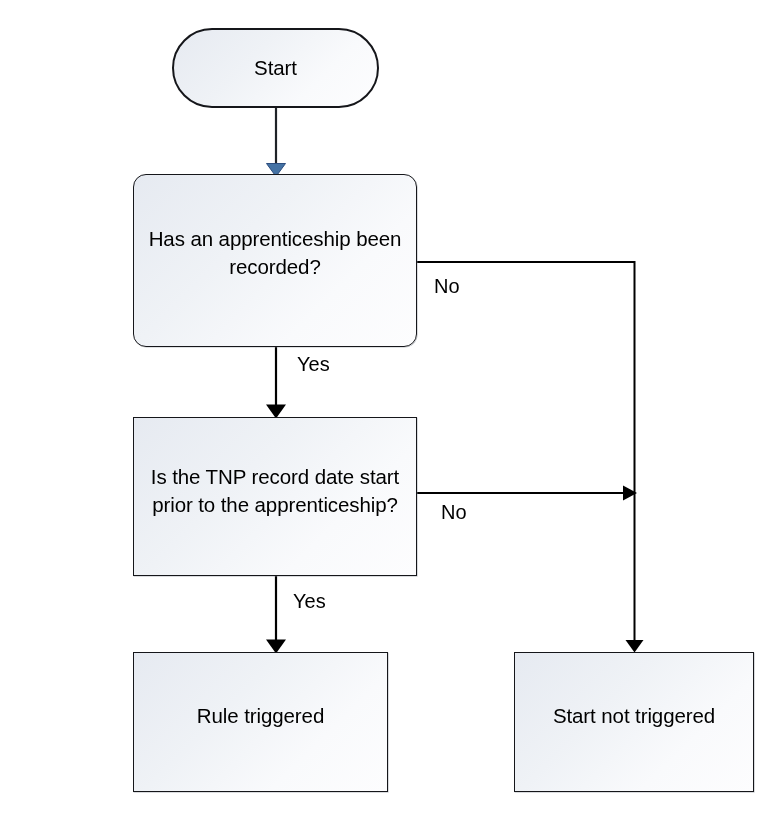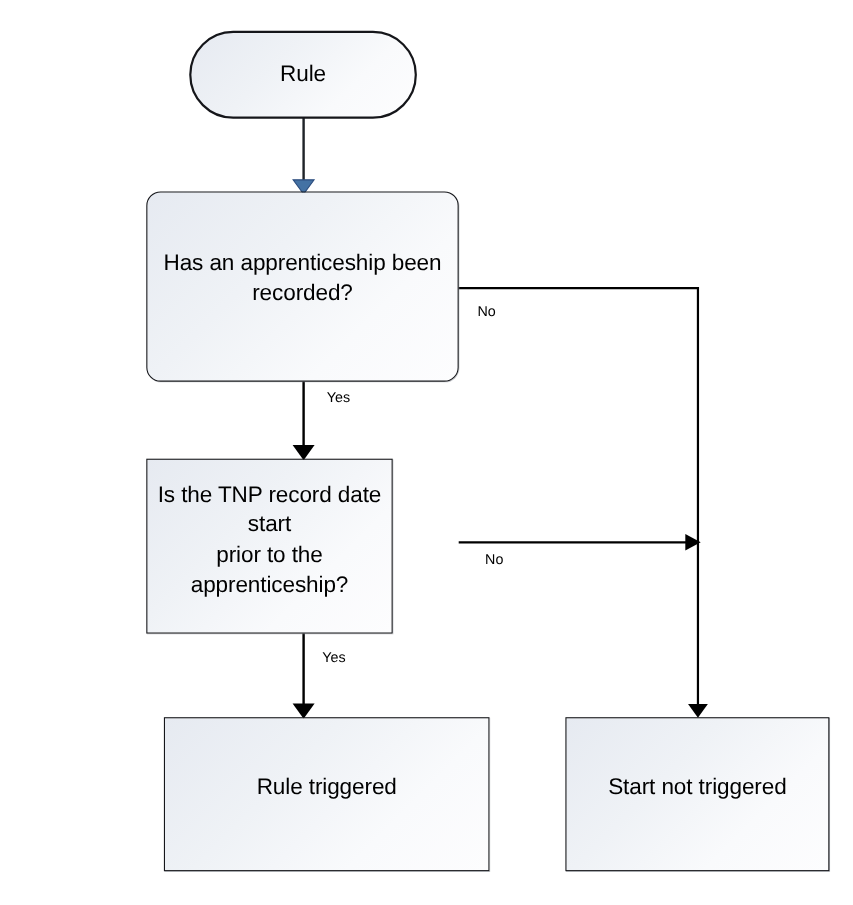--- a/index.html
+++ b/index.html
@@ -49,21 +49,21 @@
     letter-spacing: -0.1px;
     white-space: pre-line;
   }
   .terminator {
     border-radius: 999px;
     box-shadow: none;
     border-width: 2px;
   }
   .edge-label {
     position: absolute;
-    font-size: 13px;
+    font-size: 20px;
     line-height: 1;
     color: #000000;
     white-space: nowrap;
   }
 </style>
 </head>
 <body>
 
 <div id="canvas">
 
@@ -89,34 +89,34 @@
       <polygon points="623,485.5 623,500.5 637,493" fill="#000000"></polygon>
     </g>
 
     <g>
       <line x1="276" y1="576" x2="276" y2="641" stroke="#000000" stroke-width="2.2"></line>
       <polygon points="266,639.5 286,639.5 276,653.5" fill="#000000"></polygon>
     </g>
   </svg>
 
   <div class="node terminator" style="left:172px; top:28px; width:207px; height:80px;">
-    <span class="label">Rule</span>
+    <span class="label">Start</span>
   </div>
 
   <div class="node" style="left:133px; top:174px; width:284px; height:173px;border-radius:13px;">
     <span class="label" style="transform:translateY(-8px);">Has an apprenticeship been
 recorded?</span>
   </div>
 
-  <div class="node" style="left:133px; top:417px; width:224px; height:159px;">
+  <div class="node" style="left:133px; top:417px; width:284px; height:159px;">
     <span class="label" style="transform:translateY(-6px);">Is the TNP record date start
 prior to the apprenticeship?</span>
   </div>
 
-  <div class="node" style="left:133px; top:652px; width:296px; height:140px;margin-left:16px;">
+  <div class="node" style="left:133px; top:652px; width:255px; height:140px;">
     <span class="label" style="transform:translateY(-6px);">Rule triggered</span>
   </div>
 
   <div class="node" style="left:514px; top:652px; width:240px; height:140px;">
     <span class="label" style="transform:translateY(-6px);">Start not triggered</span>
   </div>
 
   <div class="edge-label" style="left:434px; top:276px;">No</div>
 
   <div class="edge-label" style="left:297px; top:354px;">Yes</div>

